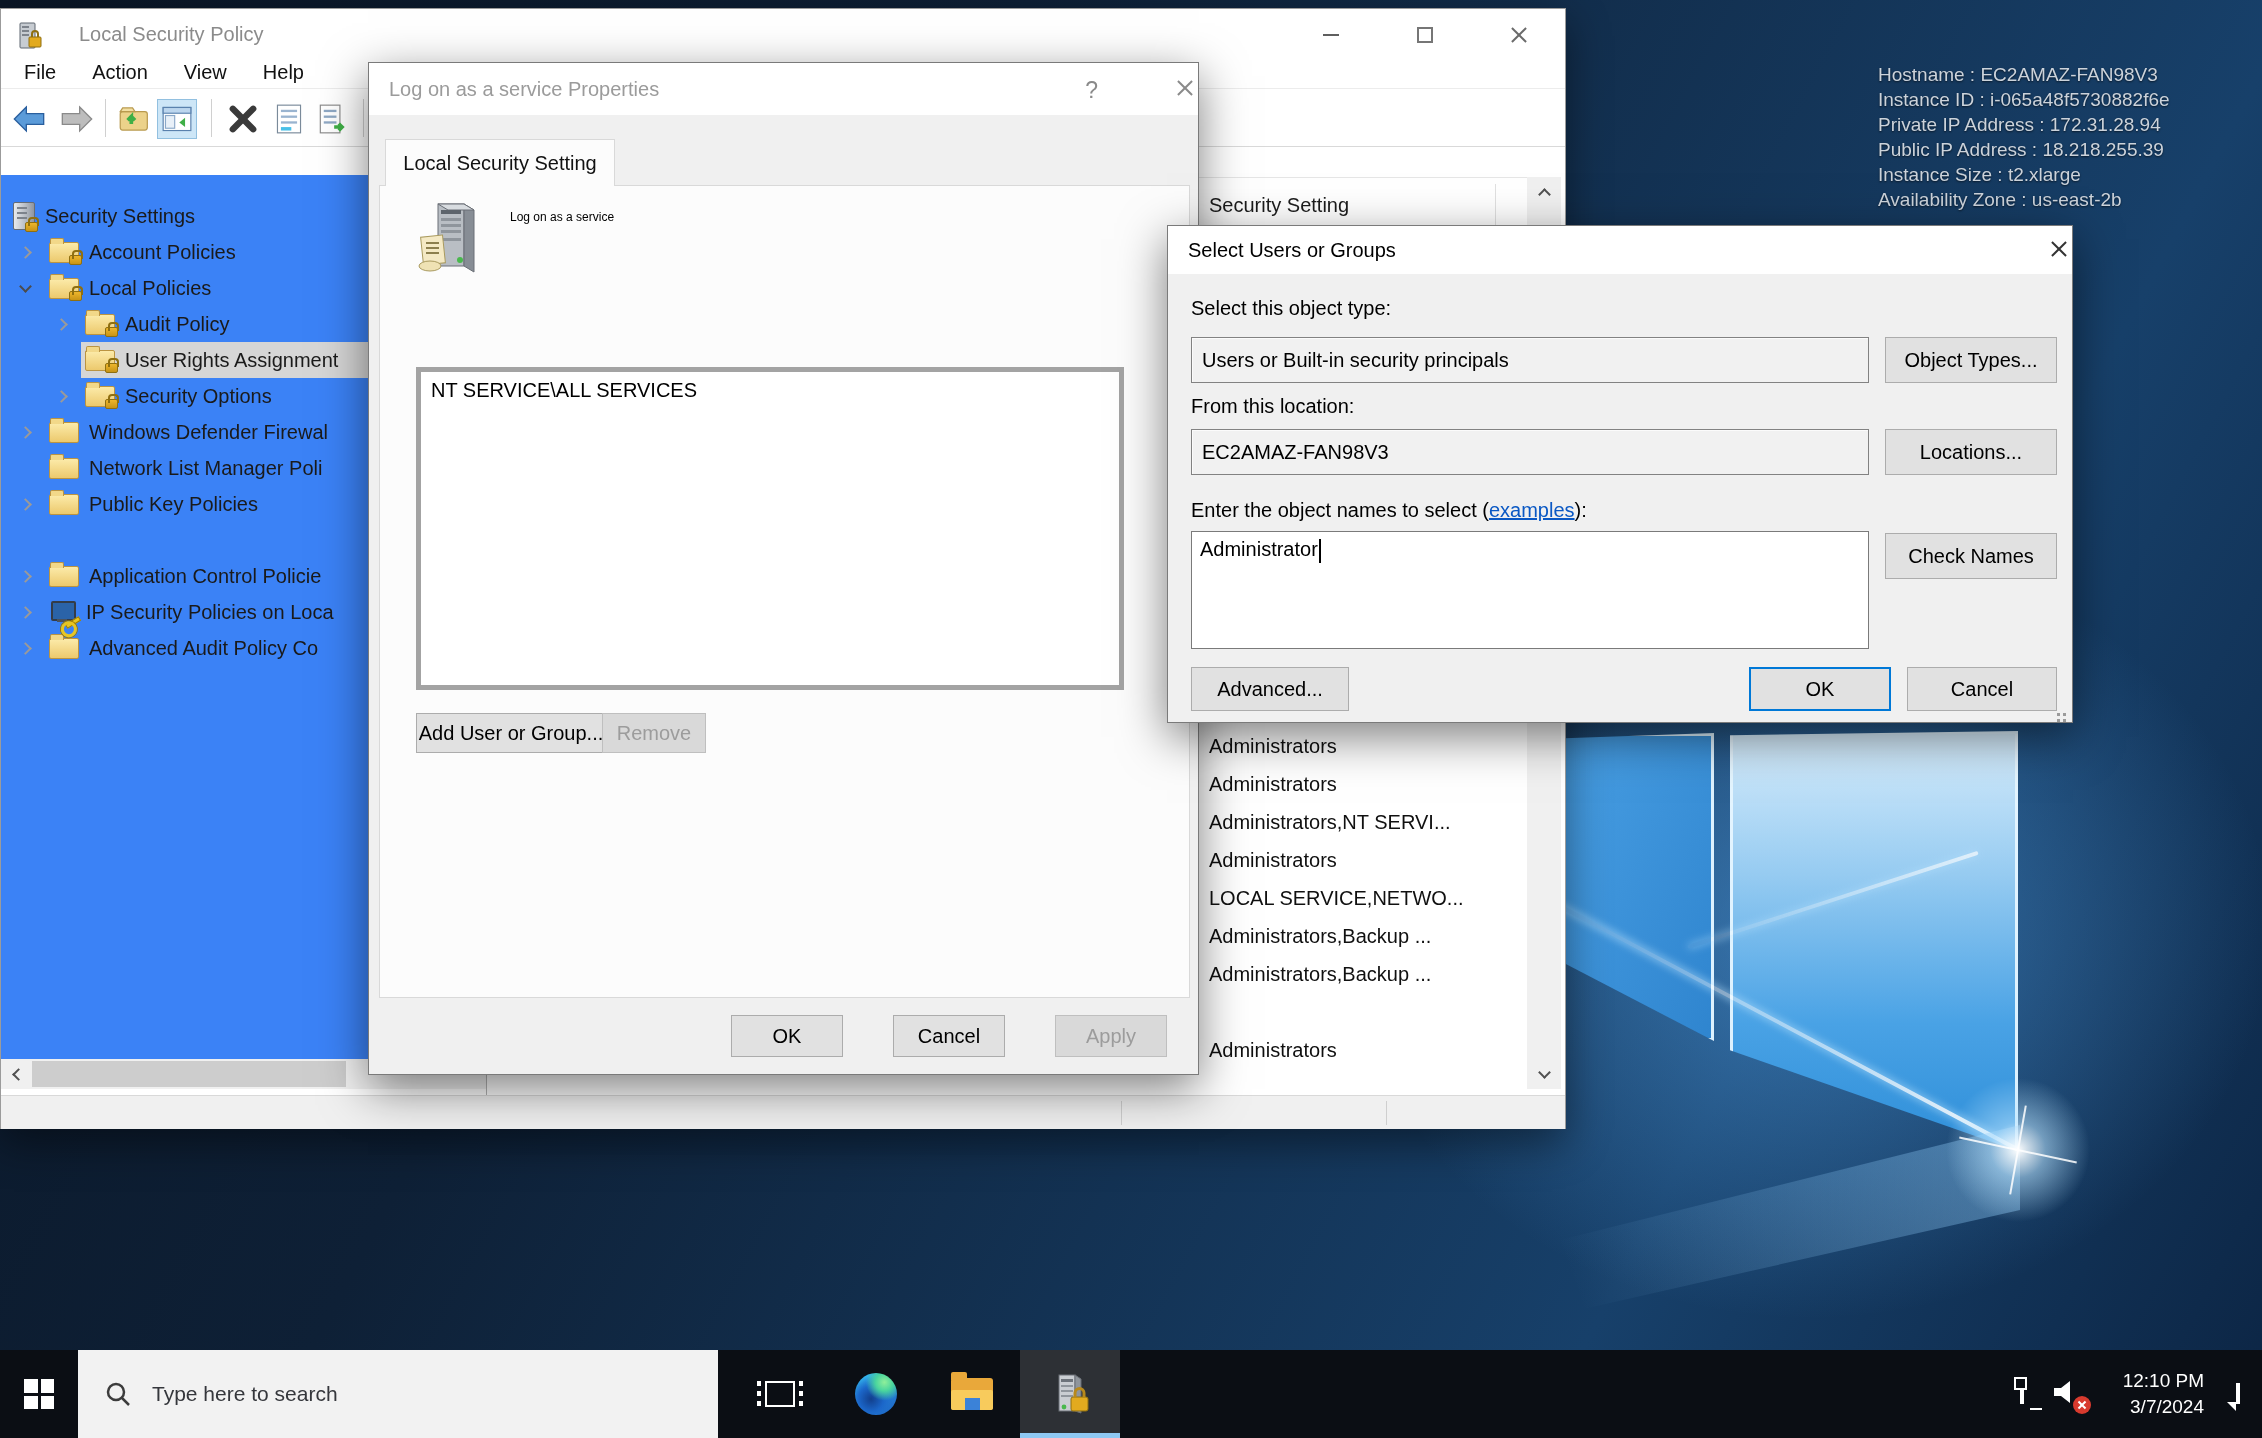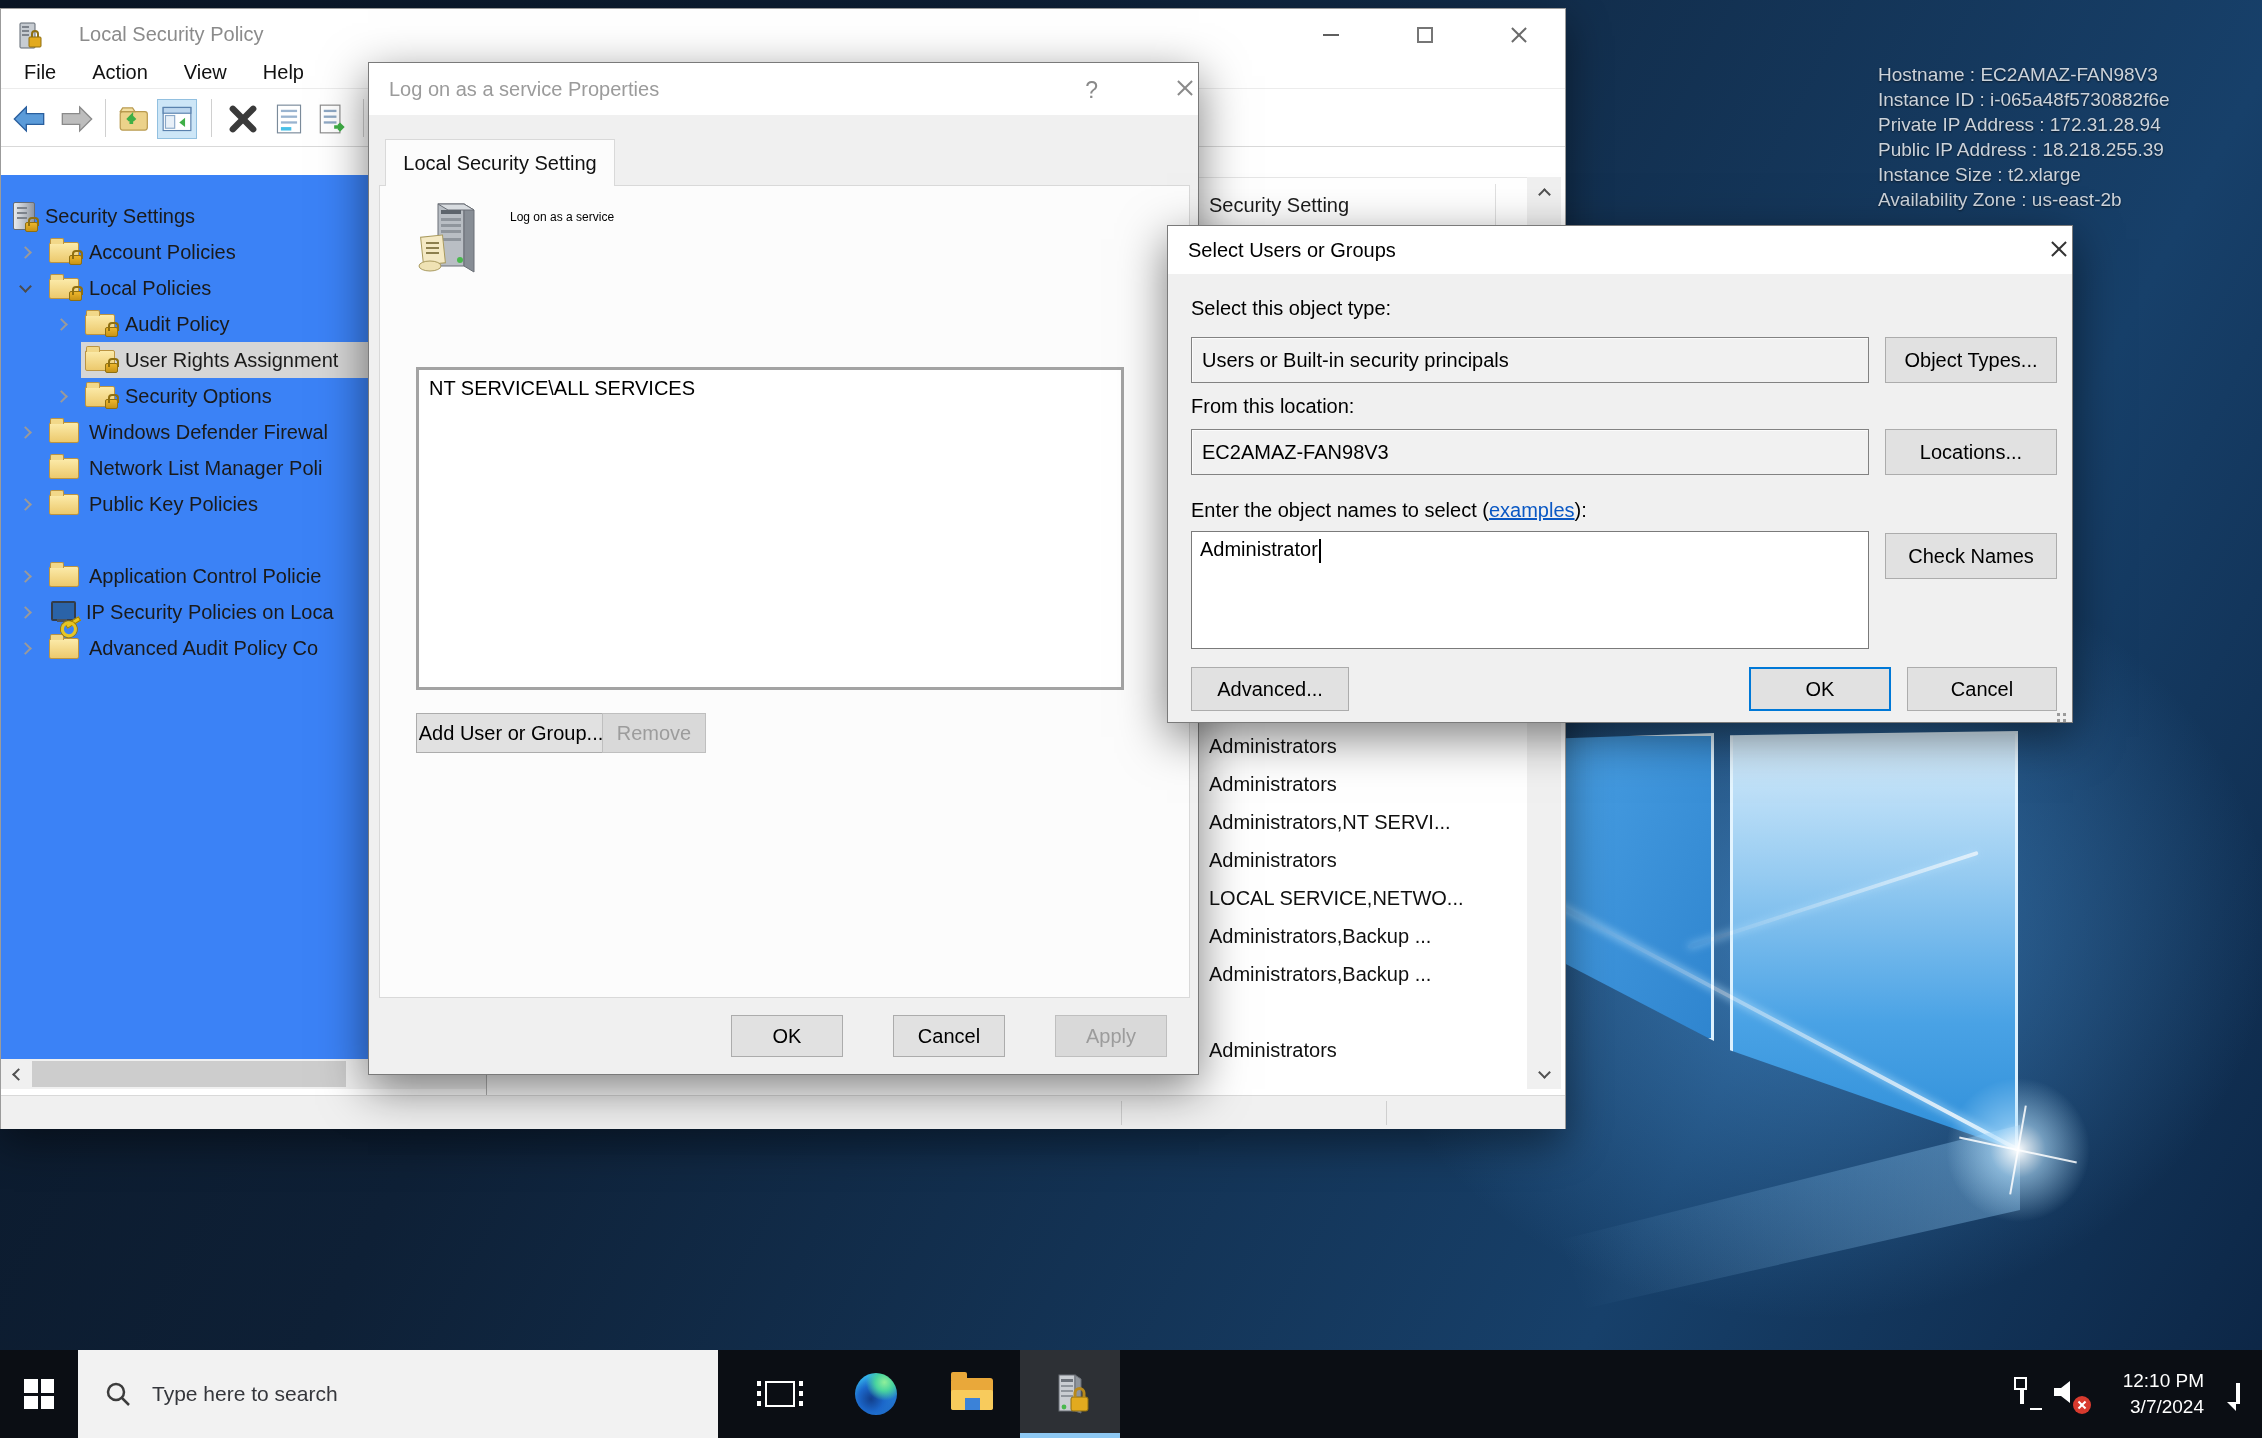--- a/index.html
+++ b/index.html
@@ -120,21 +120,21 @@
   .props .dtitle-text { color:#9b9b9b; }
   .help-glyph { position:absolute; right:100px; top:14px; font-size:23px; color:#8a8a8a; }
   .props .xbars::before, .props .xbars::after { background:#8a8a8a; }
   .dclose { position:absolute; right:22px; top:16px; }
   .tab { position:absolute; font-size:20px; color:#111; display:flex; align-items:center; justify-content:center; }
   .tab.active { left:16px; top:76px; width:230px; height:47px; background:#fcfcfc;
     border:1px solid #d9d9d9; border-bottom:none; z-index:3; }
   .tab.idle { left:247px; top:81px; width:93px; height:42px; background:#f0f0f0; border:1px solid #d9d9d9; border-bottom:none;margin-top:48px; }
   .tabpage { position:absolute; left:10px; top:122px; width:811px; height:813px; background:#fcfcfc; border:1px solid #d9d9d9; }
   .pol-label { position:absolute; left:130px; top:24px; font-size:12px; color:#000; }
-  .plistbox { position:absolute; left:36px; top:181px; width:708px; height:323px; background:#fff; border:3px solid #a3a3a3; }
+  .plistbox { position:absolute; left:36px; top:181px; width:708px; height:323px; background:#fff; border:5px solid #a3a3a3; }
   .plist-item { height:36px; line-height:36px; padding-left:10px; font-size:20px; color:#000; white-space:nowrap; }
 
   .seldlg { left:1167px; top:225px; width:906px; height:498px; z-index:30; }
   .seldlg .dtitle { height:48px; }
   .seldlg .dtitle-text { top:13px; color:#000; }
   .seldlg .xbars::before, .seldlg .xbars::after { background:#333; }
   .dlabel { position:absolute; left:23px; font-size:20px; color:#000; }
   .field { position:absolute; left:23px; width:678px; height:46px; background:#f1f1f1; border:1px solid #828282;
     box-shadow:inset 1px 1px 0 #fbfbfb; font-size:20px; color:#000; display:flex; align-items:center; padding-left:10px; }
   .entrybox { position:absolute; left:23px; top:305px; width:678px; height:118px; background:#fff; border:1px solid #7a7a7a;

